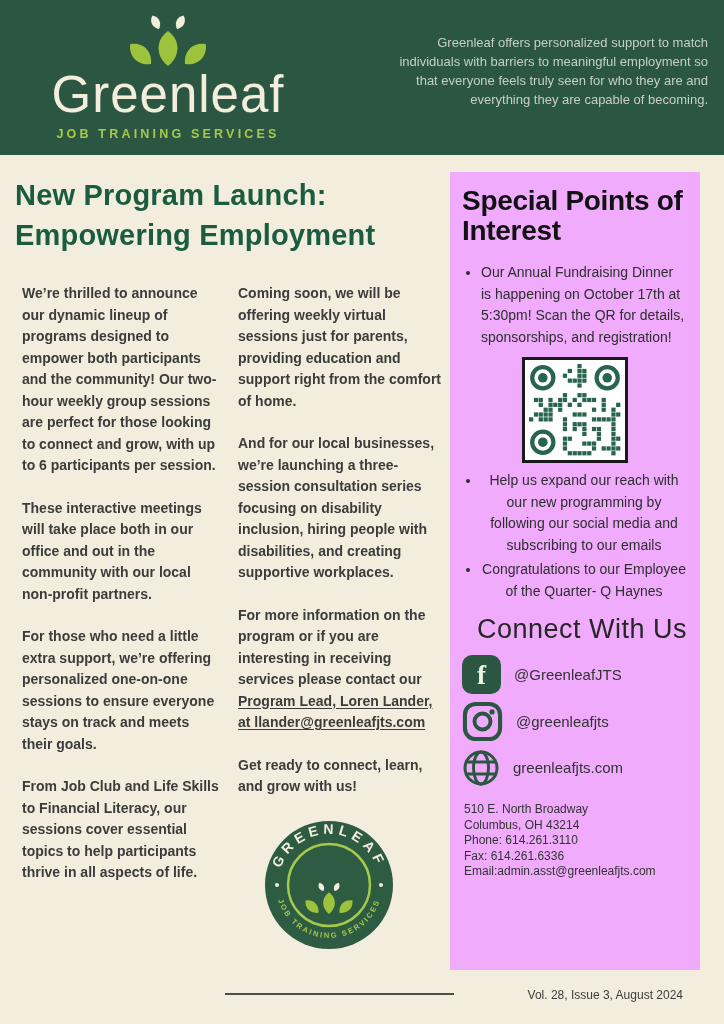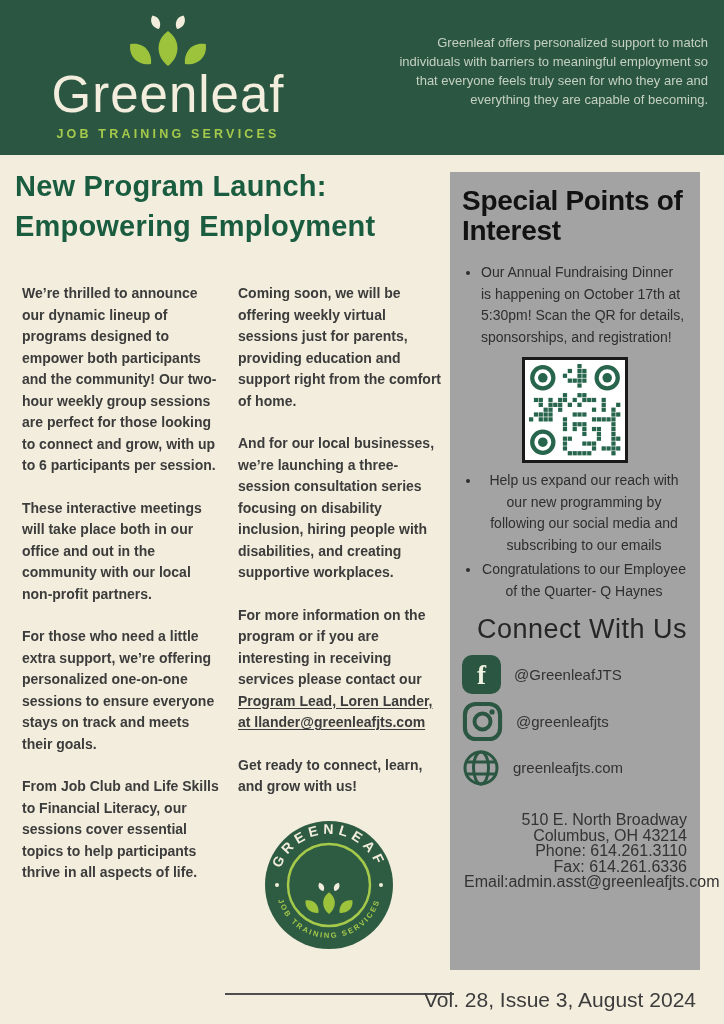--- a/index.html
+++ b/index.html
@@ -14,53 +14,53 @@
   .logo { position:absolute; left:26px; top:8px; width:284px; text-align:center; }
   .logo-leaves { display:block; margin:0 auto -2px; }
   .logo-name { font-size:51px; line-height:1.05; color:#F2EDDC; letter-spacing:1px; font-weight:400; }
   .logo-tagline { margin-top:5px; font-size:12.5px; font-weight:bold; letter-spacing:3.2px; color:#A5C94B; }
   .mission {
     position:absolute; right:16px; top:33px; width:312px; text-align:right;
     font-size:13px; line-height:19px; color:#C5D0C2;
   }
   
   .article-title {
-    position:absolute; left:15px; top:166px; width:432px;
+    position:absolute; left:15px; top:175px; width:432px;
     font-size:29px; line-height:40px; font-weight:bold; color:#1A5C40; letter-spacing:0.2px;
   }
   .col { position:absolute; top:283px;font-weight:bold; }
   .col1 { left:22px;  width:201px; }
   .col2 { left:238px; width:209px; }
   .col p { font-size:14px; line-height:21.5px; margin-bottom:21px; color:#3C3C3C; }
   .contact-link { text-decoration:underline; text-underline-offset:2px; }
   
   .badge { position:absolute; left:264px; top:820px; width:130px; height:130px; }
   
   .sidebar {
     position:absolute; left:450px; top:172px; width:250px; height:798px;
-    background:#a3a3a3; padding:14px 13px 0 12px;
+    background:#f0abfc; padding:14px 13px 0 12px;
   }
   .sb-title { font-size:28px; line-height:30px; font-weight:bold; color:#121212; letter-spacing:-0.3px; }
   .sb-list { list-style:disc; margin-top:16px; padding-left:19px; }
   .sb-list li { font-size:14px; line-height:21.5px; color:#2E2E2E; margin-bottom:3px; }
   .sb-list.lower { margin-top:4px;text-align:center; }
   .qr-wrap { width:106px; height:106px; background:#ffffff; border:3px solid #1A1A1A; margin:9px auto 7px; padding:4px; }
   .sb-connect { font-size:27px; font-weight:400; color:#262626; margin:12px 0 10px 2px; letter-spacing:0.5px;text-align:right; }
   .social-row { display:flex; align-items:center; gap:13px; margin-bottom:7px; }
   .sq-icon {
     width:39px; height:39px; border-radius:10px; background:#2B5742; flex:0 0 auto;
     display:flex; align-items:center; justify-content:center; color:#EFF3E2; font-weight:bold;
   }
   .fb-glyph { font-size:27px; font-family:"Liberation Serif", serif; margin-top:2px; }
   .li-glyph { font-size:20px; letter-spacing:0.5px; }
   .social-label { font-size:15px; line-height:18px; color:#333333;text-align:right; }
-  .address { margin-top:25px; margin-left:2px; font-size:16px; line-height:15.5px; color:#333333;text-align:right; }
+  .address { margin-top:15px; margin-left:2px; font-size:12px; line-height:15.5px; color:#333333; }
   
   .footer-line { position:absolute; left:225px; top:993px; width:229px; height:2px; background:#4E4E4E; }
-  .footer-text { position:absolute; right:28px; top:988px; font-size:21px; color:#3C3C3C; }
+  .footer-text { position:absolute; right:41px; top:988px; font-size:12px; color:#3C3C3C; }
 </style>
 </head>
 <body>
 
 <div class="page">
 
   <div class="header">
     <div class="logo">
       <svg class="logo-leaves" width="100" height="62" viewBox="0 0 100 62">
         <defs>

